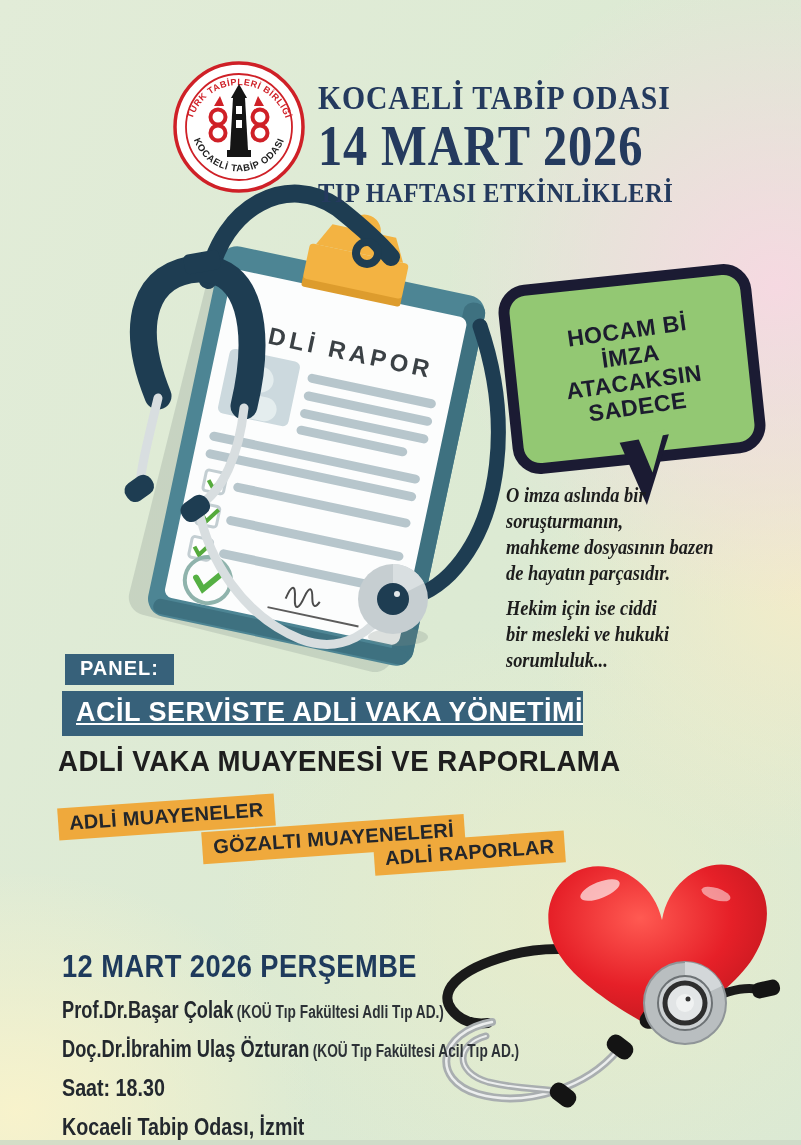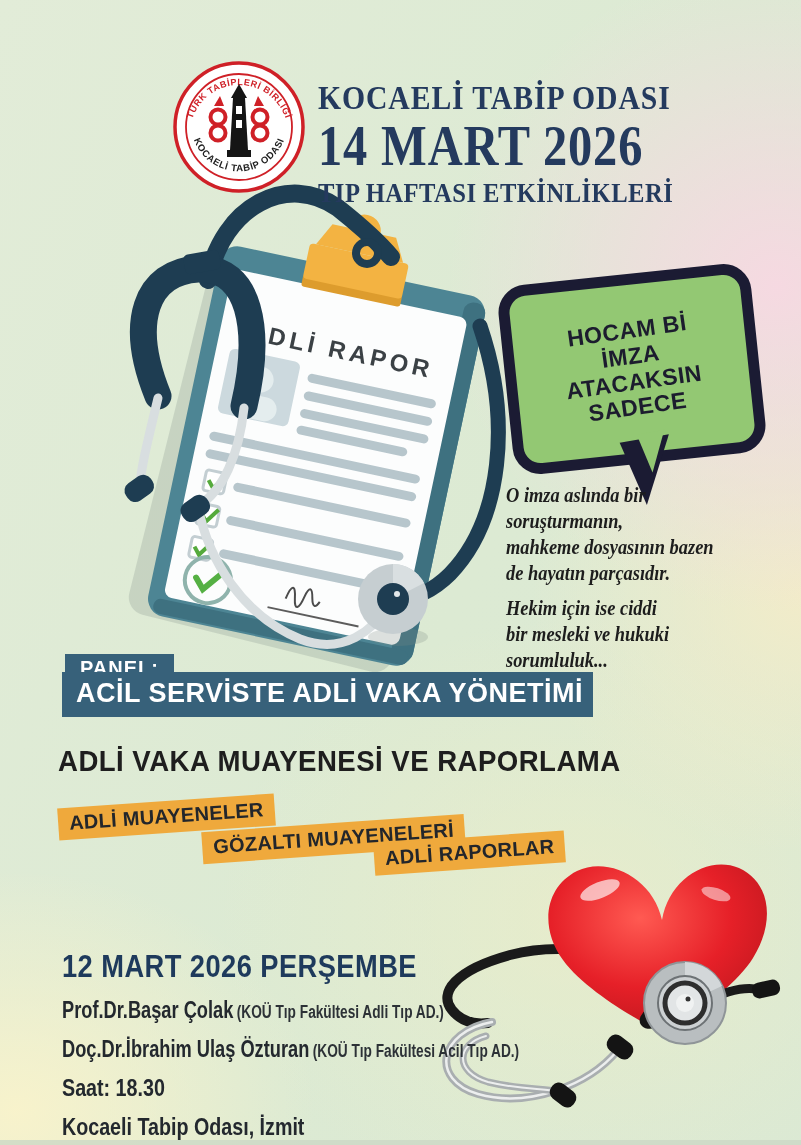--- a/index.html
+++ b/index.html
@@ -35,22 +35,22 @@
     border-right:19px solid transparent;border-top:40px solid #93c873;transform:rotate(-10deg);}
   
   .quote{left:506px;top:482px;width:250px;color:#1d1d1d;
     font-family:"Liberation Serif",serif;font-style:italic;font-weight:bold;
     font-size:20px;line-height:1.3;transform:scaleX(.92);transform-origin:left top;}
   .quote .q{white-space:pre-line;}
   .quote .q2{margin-top:9px;}
   
   .panel-label{left:65px;top:654px;background:#37617a;color:#ffffff;font-weight:700;
     font-size:20px;padding:3px 15px 5px 15px;letter-spacing:1px;}
-  .panel-title{left:62px;top:672px;background:#37617a;color:#fff;font-weight:800;
-    font-size:27px;padding:6px 10px 8px 14px;letter-spacing:.5px;white-space:nowrap;}
+  .panel-title{left:62px;top:691px;background:#37617a;color:#fff;font-weight:800;
+    font-size:27px;padding:6px 0 8px 14px;letter-spacing:.5px;white-space:nowrap;text-decoration:underline;}
   .panel-subtitle{left:58px;top:744px;color:#1e1e1e;font-weight:800;font-size:30px;
     letter-spacing:.5px;white-space:nowrap;transform:scaleX(.92);transform-origin:left top;}
   
   .tag{background:#efa93c;color:#23262b;font-weight:800;font-size:20px;
     padding:4px 11px 5px 11px;white-space:nowrap;transform:rotate(-4deg);letter-spacing:.3px;}
   .tag1{left:58px;top:801px;}
   .tag2{left:202px;top:823px;}
   .tag3{left:374px;top:837px;}
   
   .event{left:62px;top:901px;color:#23282e;margin-top:48px;}

